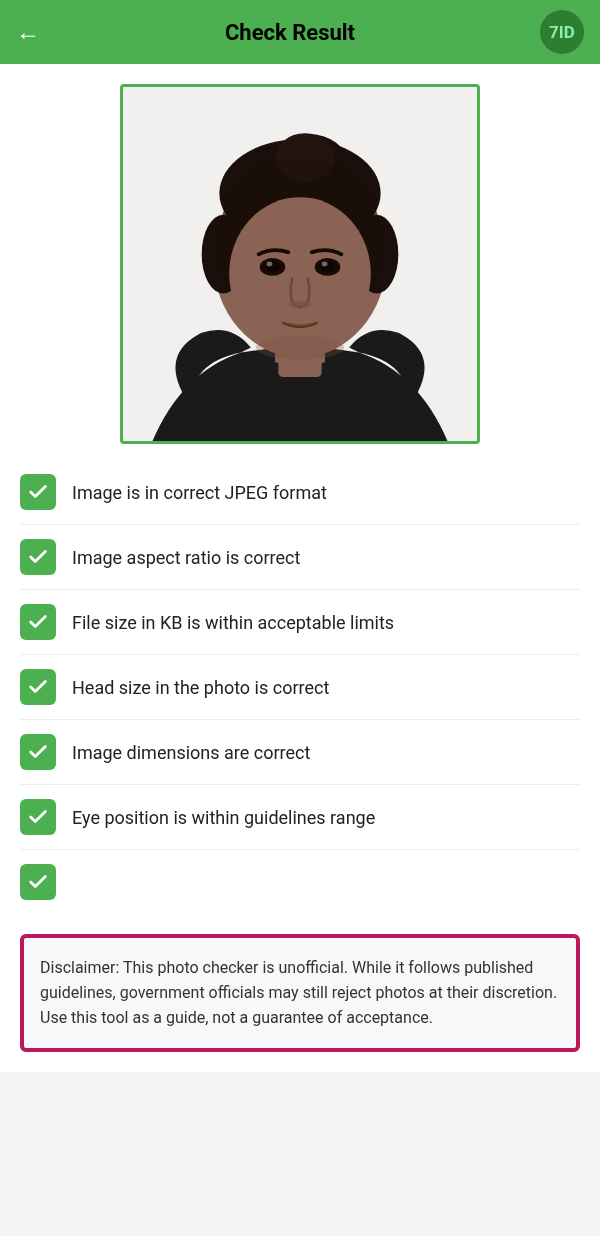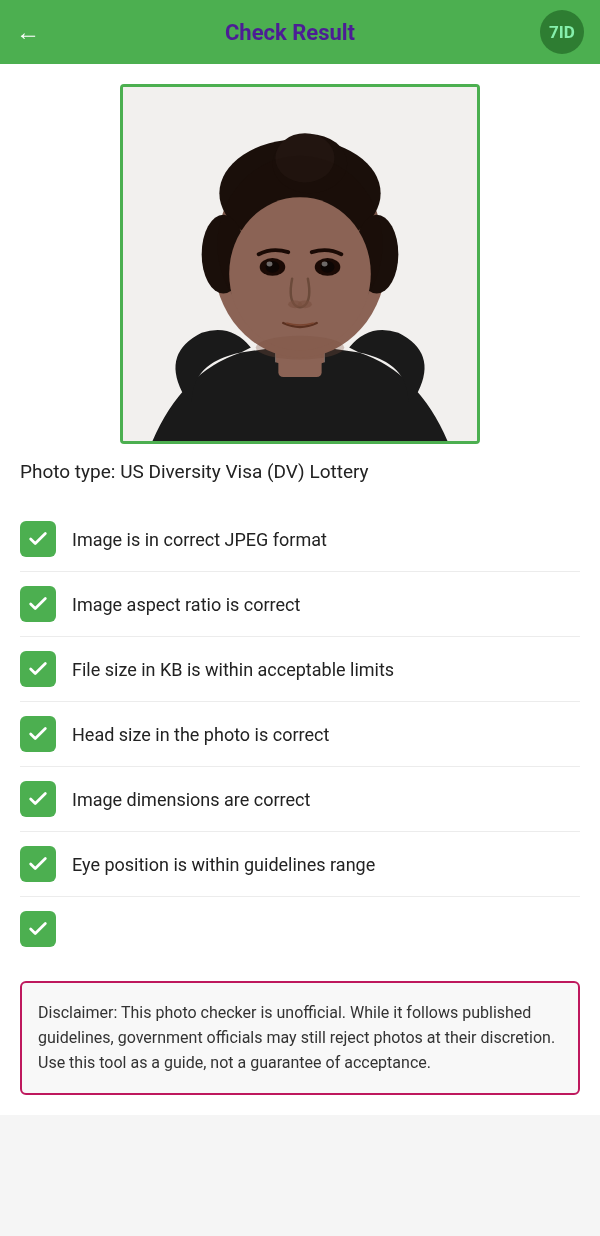--- a/index.html
+++ b/index.html
@@ -25,21 +25,21 @@
 
     .header-back {
       color: white;
       font-size: 24px;
       cursor: pointer;
       display: flex;
       align-items: center;
     }
 
     .header-title {
-      color: #4c1d95;
+      color: #000000;
       font-size: 22px;
       font-weight: bold;
       flex: 1;
       text-align: center;
     }
 
     .header-logo {
       width: 44px;
       height: 44px;
       background: #2e7d32;
@@ -132,21 +132,21 @@
     }
 
     .check-text {
       font-size: 18px;
       color: #222;
       text-align: center;
     }
 
     .disclaimer {
       background: #f8f8f8;
-      border: 2px solid #be185d;
+      border: 4px solid #be185d;
       border-radius: 6px;
       padding: 18px 16px;
       margin: 0 -0px 0 -0px;
       margin-bottom: 0;
     }
 
     .disclaimer-text {
       font-size: 16px;
       color: #333;
       line-height: 1.55;
@@ -221,21 +221,20 @@
 
         <path d="M163 240 Q180 248 197 240" stroke="#5a3020" stroke-width="2.5" fill="none" stroke-linecap="round"></path>
         <path d="M166 240 Q180 244 194 240" stroke="#7a4530" stroke-width="1.5" fill="none"></path>
 
         <ellipse cx="180" cy="265" rx="45" ry="12" fill="#7a5040" opacity="0.3"></ellipse>
       </svg>
     </div>
   </div>
 
 
-  <p class="photo-type">Photo type: US Diversity Visa (DV) Lottery</p>
 
   <ul class="check-list">
     <li class="check-item">
       <div class="check-icon">
         <svg viewBox="0 0 24 24" fill="none" xmlns="http://www.w3.org/2000/svg">
           <polyline points="20,6 9,17 4,12" stroke="white" stroke-width="3" stroke-linecap="round" stroke-linejoin="round"></polyline>
         </svg>
       </div>
       <span class="check-text">Image is in correct JPEG format</span>
     </li>

